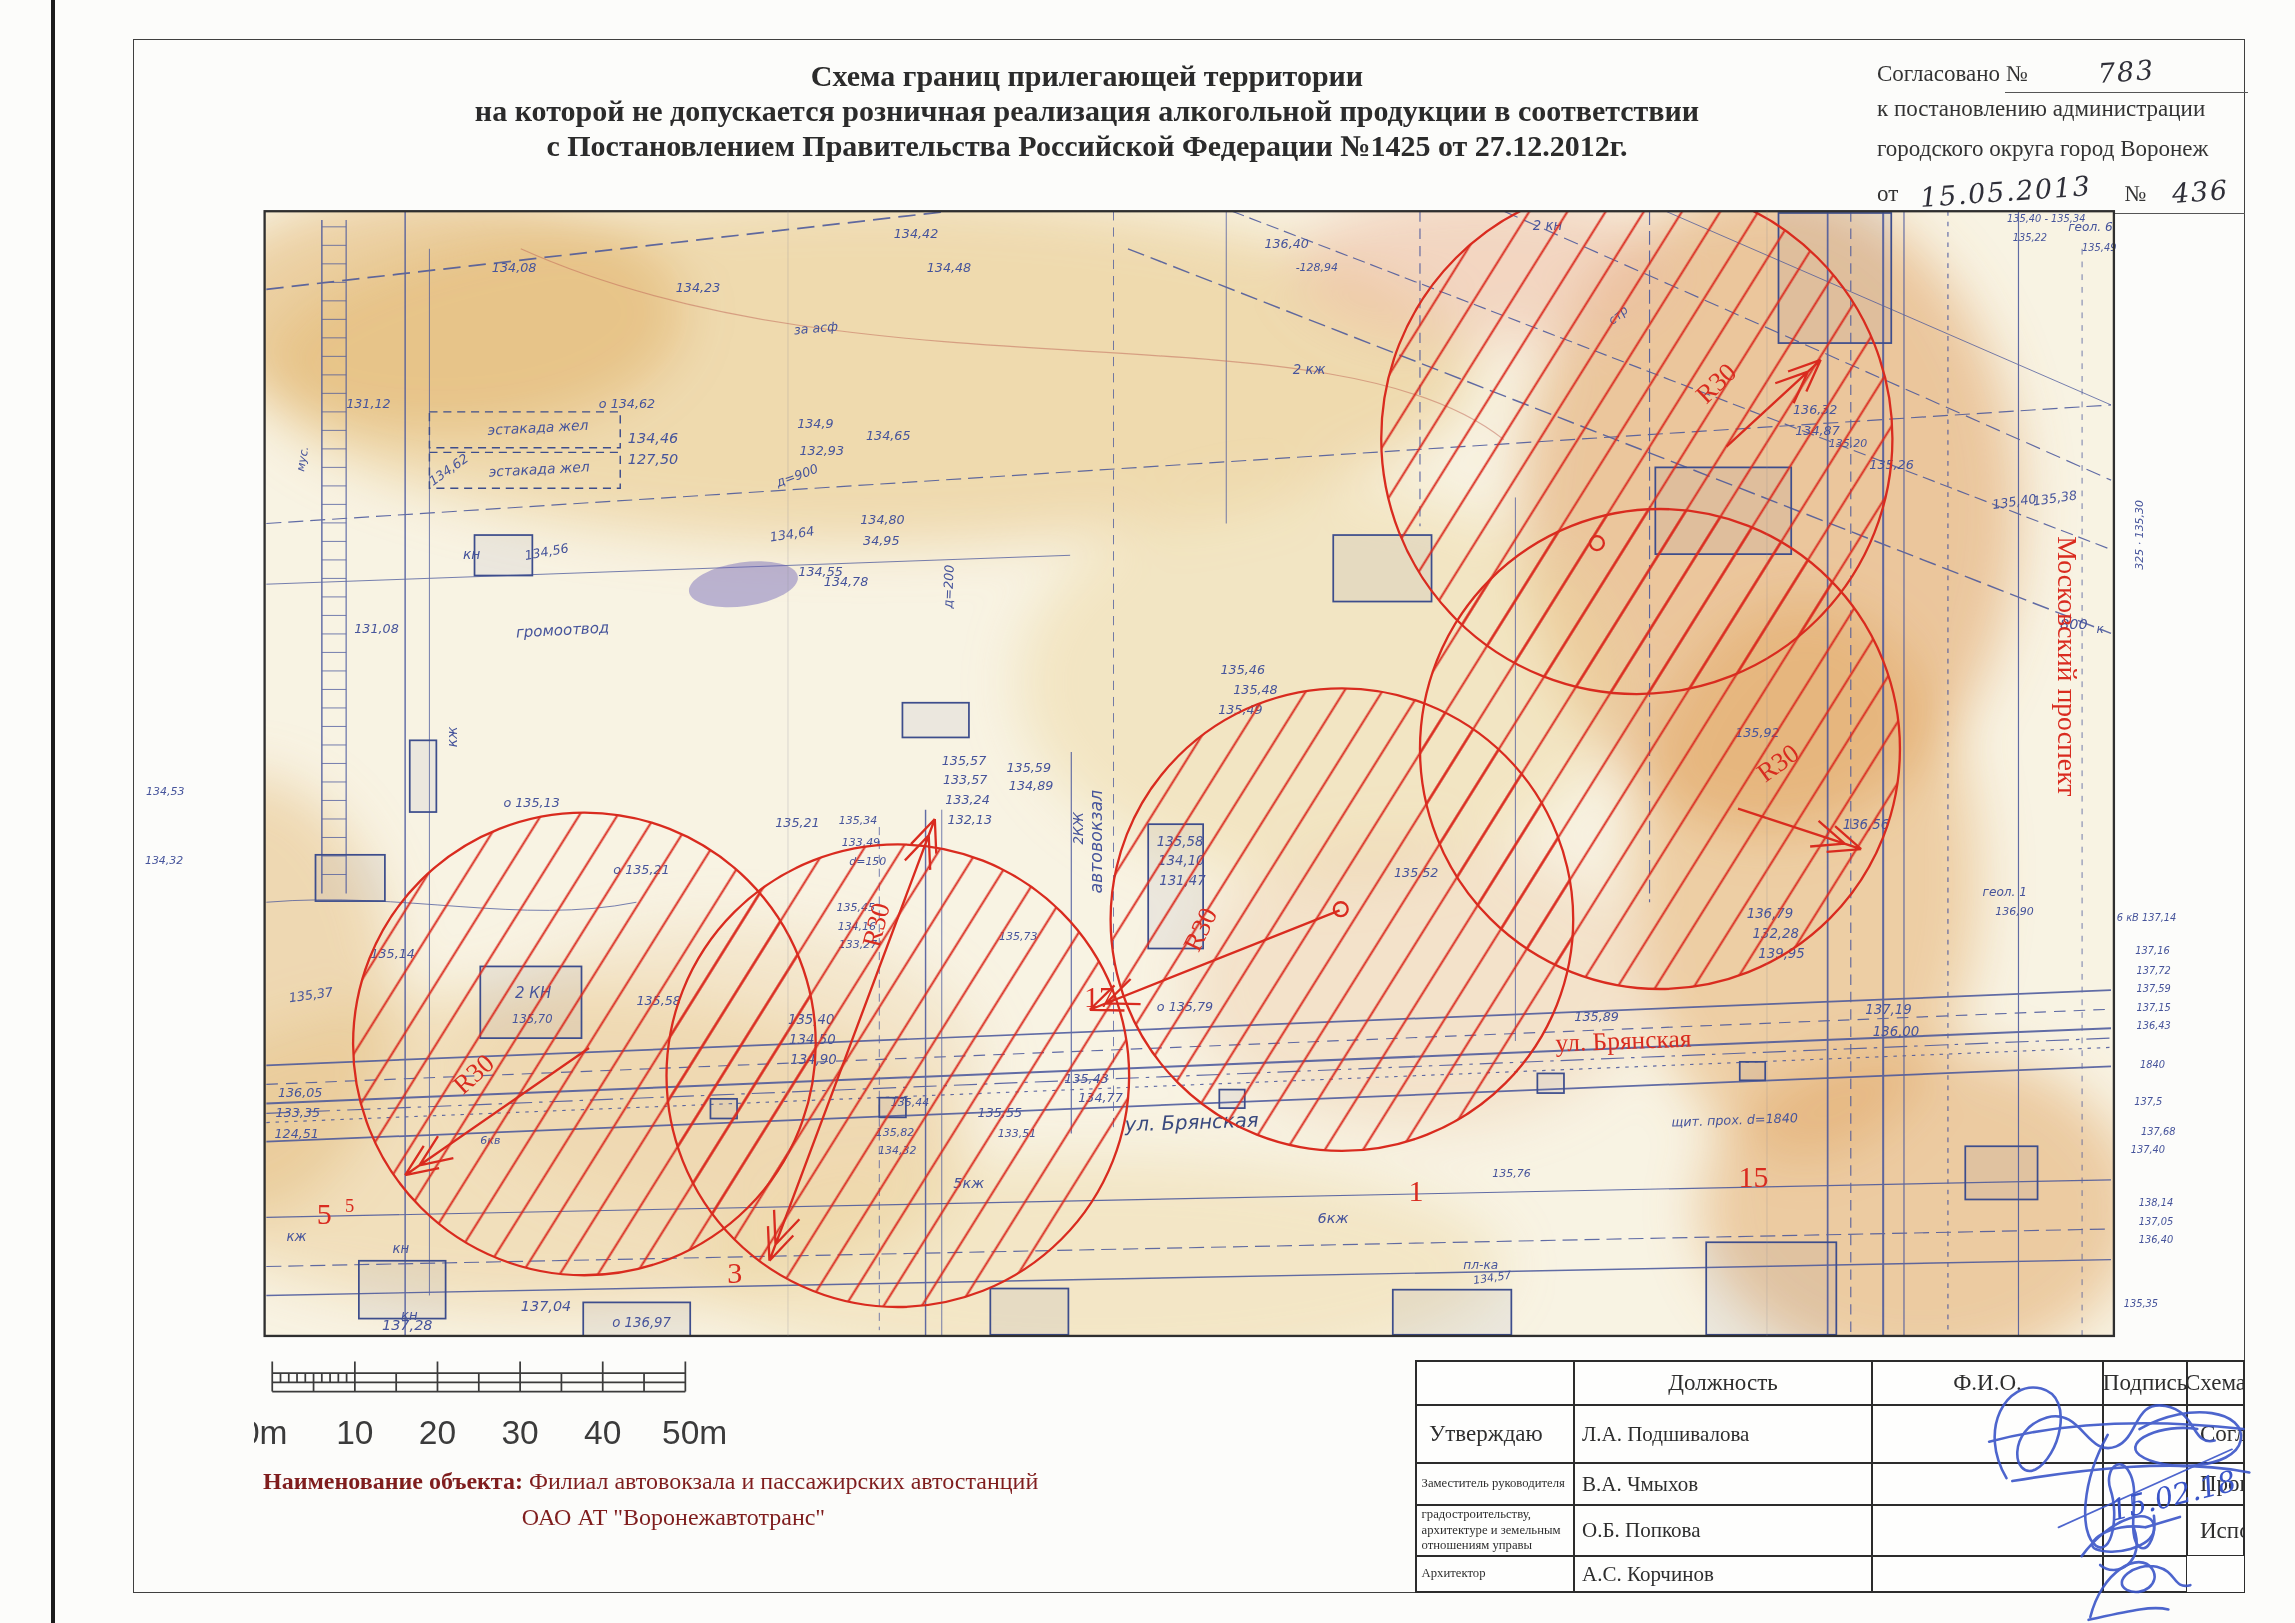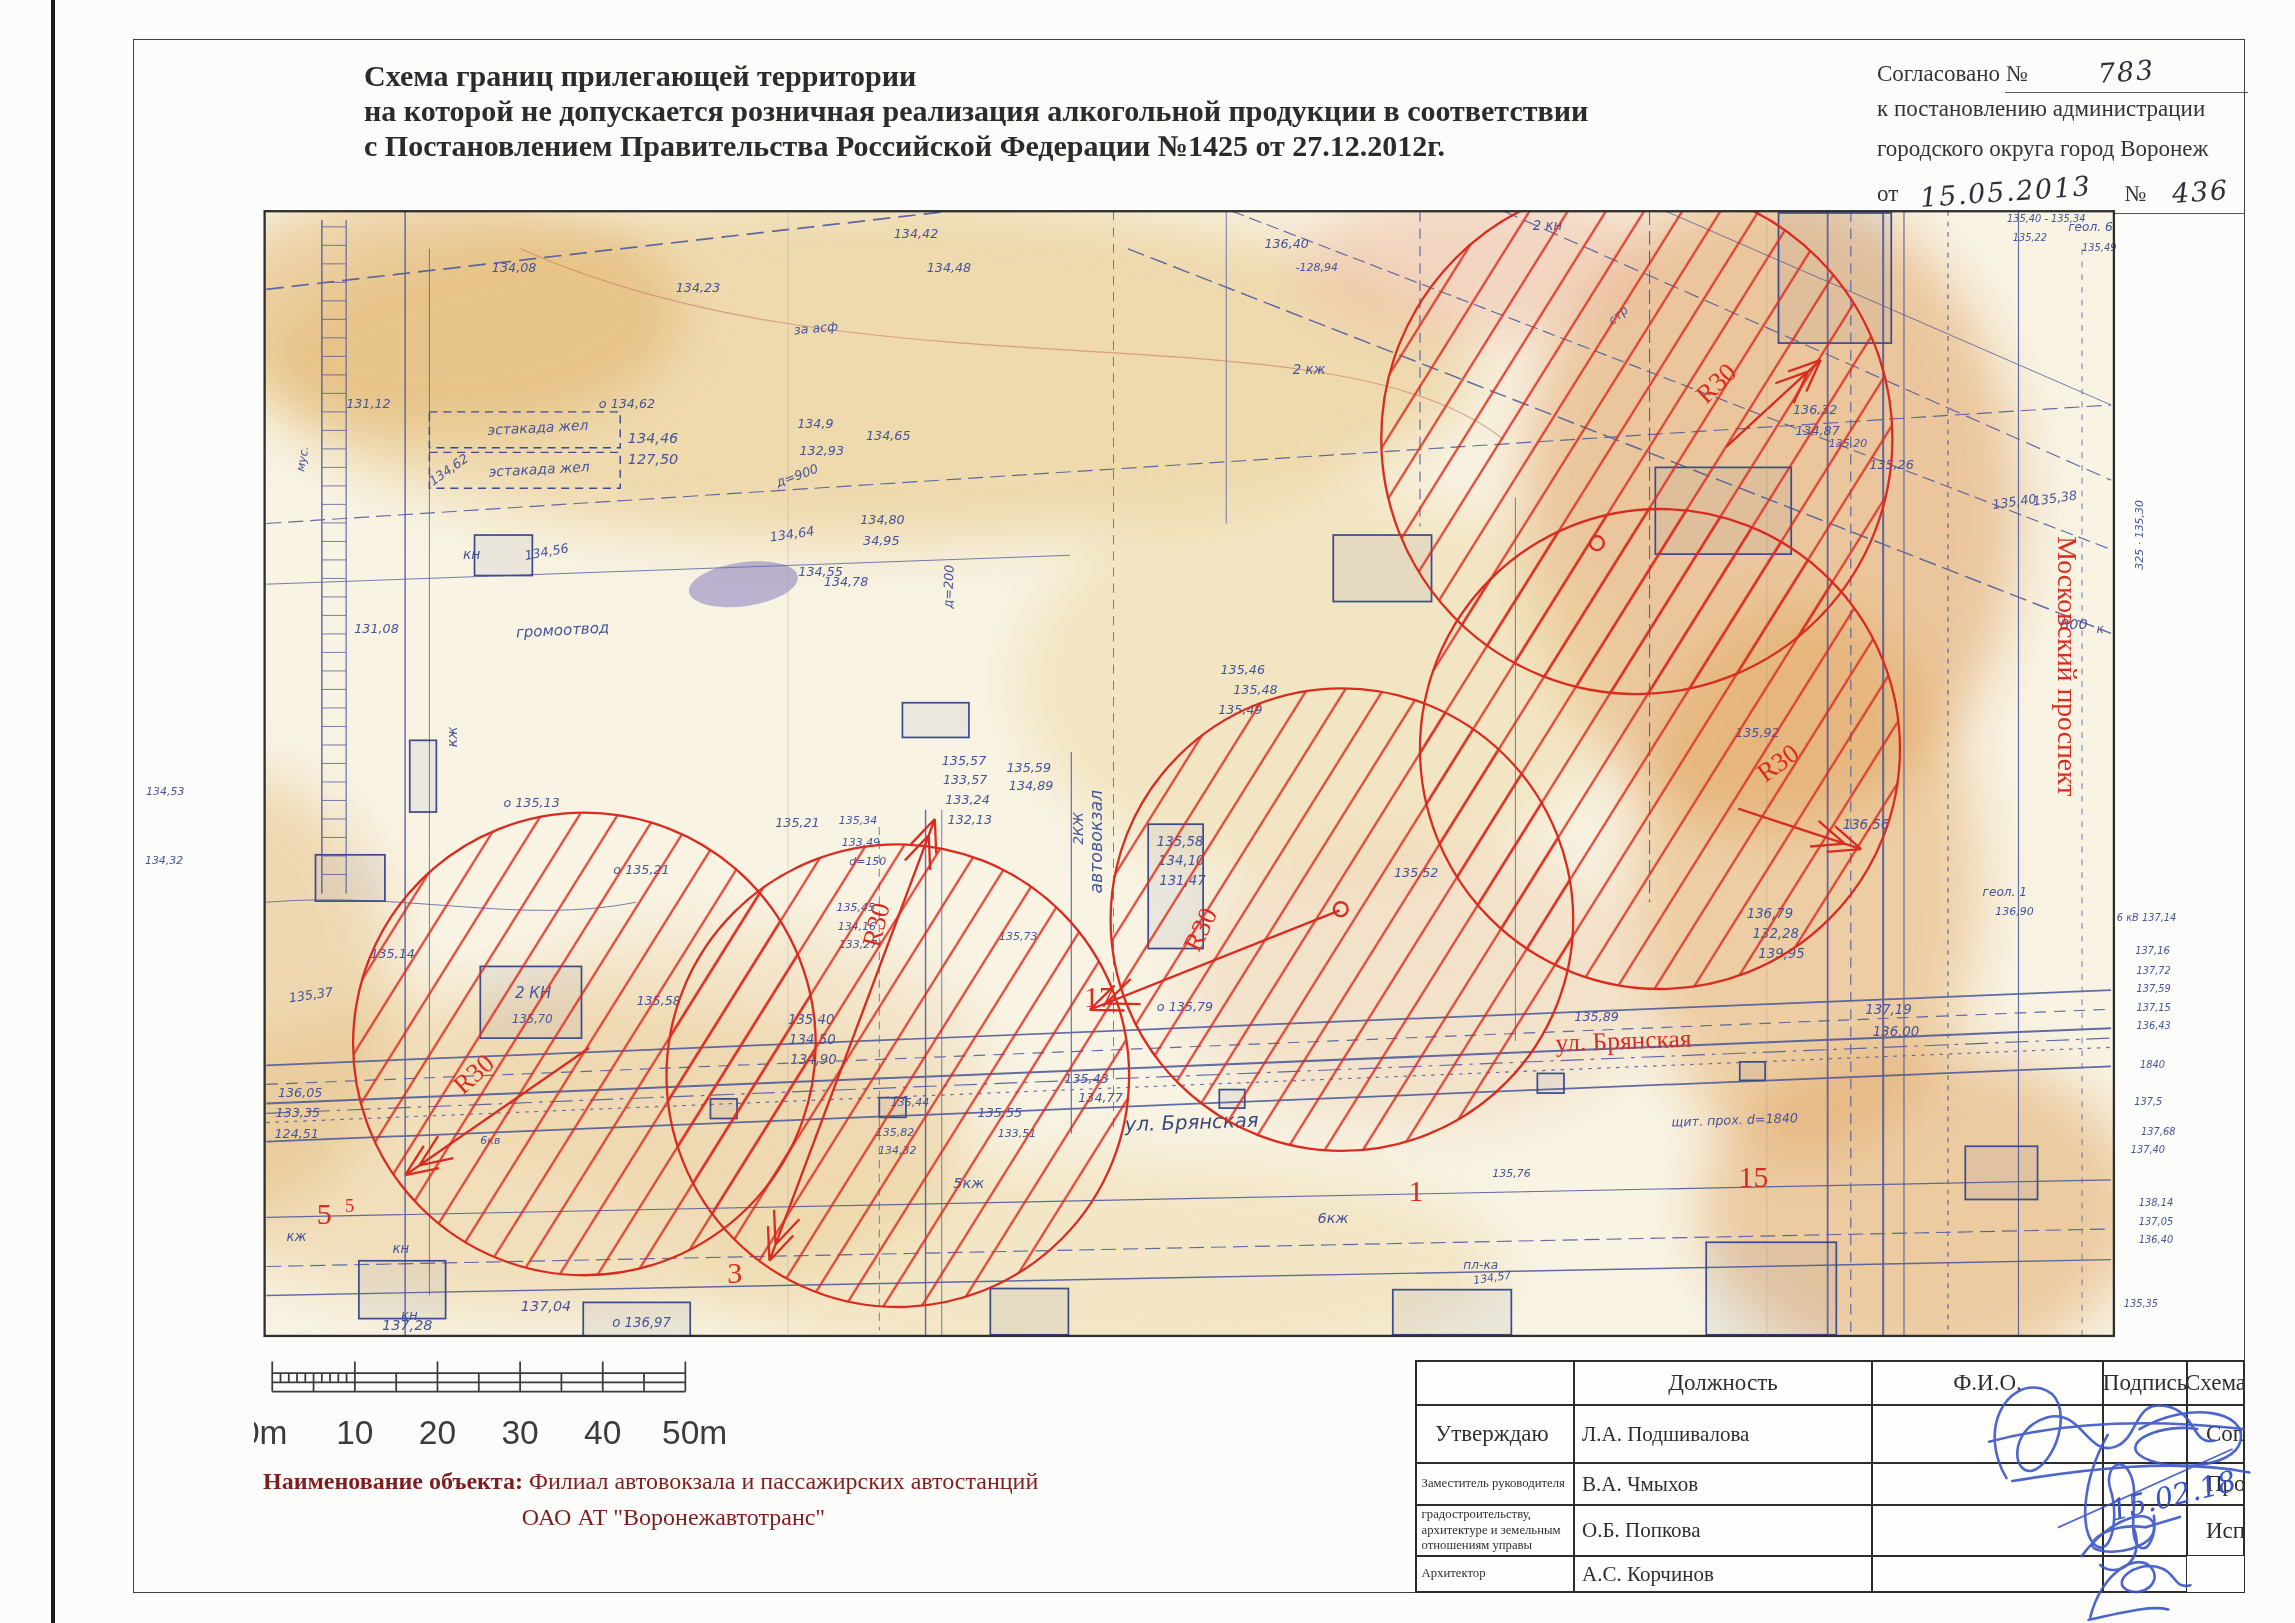--- a/index.html
+++ b/index.html
@@ -1,33 +1,33 @@
 <!DOCTYPE html>
 <html style="font-size:9.3px"><head>
 <meta charset="utf-8">
 <style>
   html,body{margin:0;padding:0;background:#e8e8e6;}
   .page{position:relative;width:2295px;height:1623px;background:#fcfcfa;overflow:hidden;
         font-family:"Liberation Serif",serif;color:#2e2e2e;}
   .abs{position:absolute;}
   .scan-edge{left:51px;top:0;width:3.5px;height:1623px;background:#1c1c1c;}
   .frame{left:133px;top:39px;width:2110px;height:1552px;border:1.7px solid #3f3f3f;}
-  .title{left:364px;top:58px;width:1446px;font-weight:bold;
+  .title{left:364px;top:58px;width:1446px;text-align:center;font-weight:bold;
          font-size:30px;line-height:35px;color:#2b2b2b;}
   .annex{left:1877px;top:56px;width:376px;font-size:23px;color:#333;}
   .annex .row{position:relative;height:40px;white-space:nowrap;}
   .hw{font-family:"DejaVu Serif",serif;font-style:italic;font-size:27px;color:#2f2f38;
       display:inline-block;transform:rotate(-4deg);letter-spacing:1.7px;}
   .uline{position:absolute;border-top:1.2px solid #555;height:0;}
   .objblock{font-size:24px;color:#7f1d1d;}
   .objblock b{font-weight:bold;}
   .tbl{left:1415px;top:1360px;display:grid;border:1.7px solid #2c2c2c;background:rgba(255,255,255,0.65);}
   .cell{border:0.9px solid #2c2c2c;display:flex;align-items:center;overflow:hidden;}
   .cell.hdr{justify-content:center;font-size:23px;}
-  .cell.role{font-size:23px;padding-left:18px;}
+  .cell.role{font-size:23px;padding-left:12px;}
   .cell.pos{font-size:12.7px;line-height:1.25;padding:2.3px 4.6px;}
   .cell.name{font-size:21px;padding-left:7px;}
   svg text{user-select:none;}
 </style>
 </head>
 <body>
 
 <div class="page">
 
   <div class="abs scan-edge"></div>

